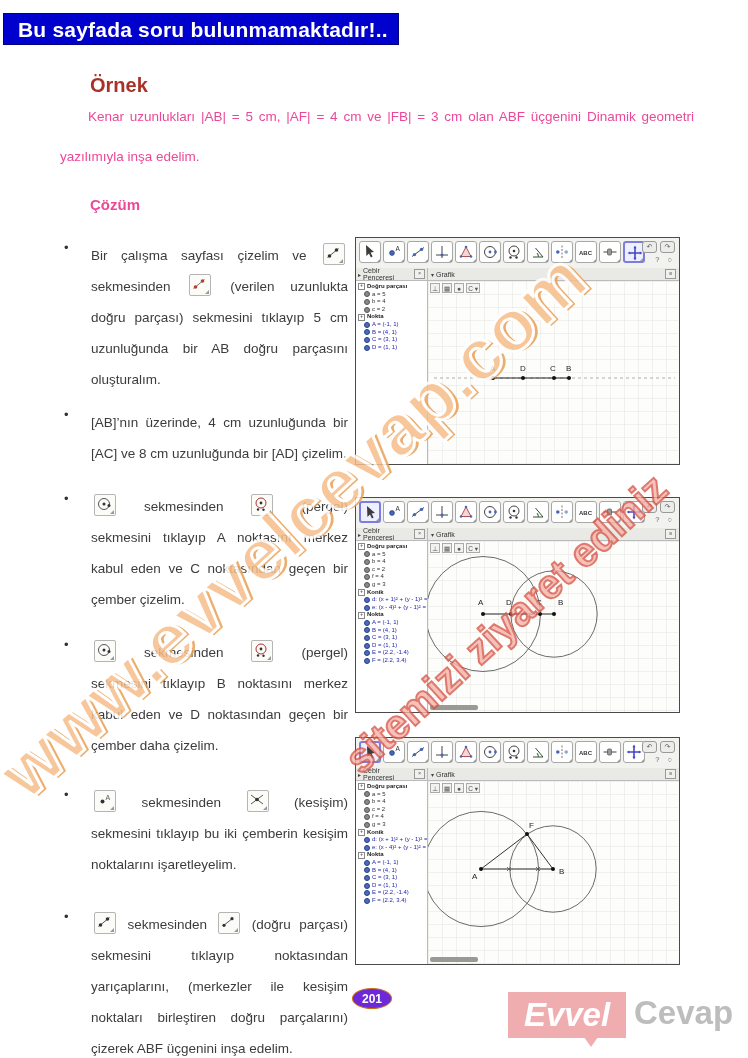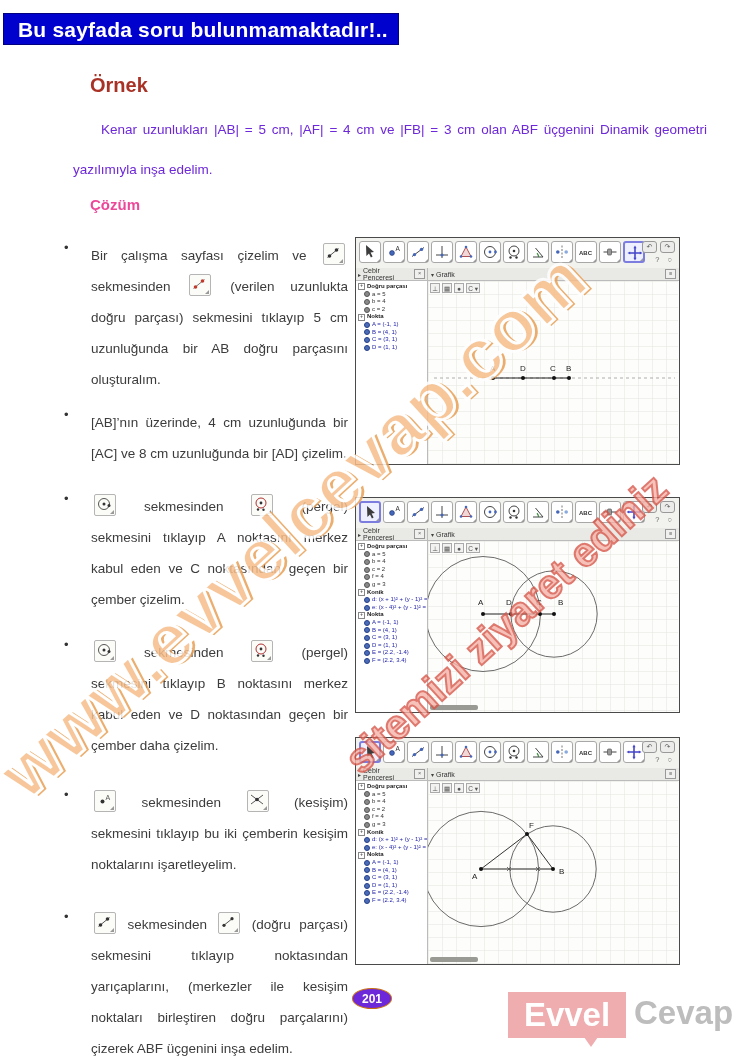--- a/index.html
+++ b/index.html
@@ -7,22 +7,22 @@
         font-family:"Liberation Sans",sans-serif;overflow:hidden;}
 
   
   .banner{position:absolute;left:3px;top:13px;width:396px;height:32px;
           background:#0101ce;border:1px solid #000080;color:#fff;
           font-size:21px;font-weight:bold;line-height:31px;padding-left:14px;
           box-sizing:border-box;letter-spacing:.2px;}
 
   
   .h-example{position:absolute;left:90px;top:74px;font-size:20px;font-weight:bold;color:#a93226;}
-  .intro{position:absolute;left:60px;top:97px;width:634px;margin:13px;
-         font-size:13.5px;color:#6d28d9;line-height:40px;text-align:justify;text-indent:28px;}
+  .intro{position:absolute;left:60px;top:97px;width:634px;margin:0;
+         font-size:13.5px;color:#ec4899;line-height:40px;text-align:justify;text-indent:28px;}
   .h-solution{position:absolute;left:90px;top:196px;font-size:15px;font-weight:bold;color:#ec4899;}
 
   
   .bullets{position:absolute;left:64px;top:240px;width:284px;}
   .bullet{display:flex;}
   .marker{width:27px;font-size:13px;color:#333;}
   .btext{flex:1;font-size:13.5px;line-height:31px;color:#3c3c3c;text-align:justify;}
   .mb1{margin-bottom:12px}.mb2{margin-bottom:22px}.mb3{margin-bottom:22px}
   .mb4{margin-bottom:26px}.mb5{margin-bottom:29px}
   .ticon{display:inline-block;width:20px;height:20px;border:1px solid #b5b5b5;
@@ -77,21 +77,21 @@
         -webkit-text-stroke:3px #ffffff;text-shadow:3px 3px 0 #e9a055;opacity:.85;}
   .wm-sub{left:352px;top:742px;transform:rotate(-42.5deg);transform-origin:0 50%;
         font-size:41px;color:#f4b3a9;-webkit-text-stroke:2px #d8574a;opacity:.8;}
 
   
   .badge{position:absolute;left:352px;top:988px;width:40px;height:21px;background:#6d28d9;
         border:1px solid #c96f12;border-radius:50%;color:#fff;font-size:12px;font-weight:bold;
         text-align:center;line-height:21px;box-sizing:border-box;}
   .logo{position:absolute;left:508px;top:992px;height:60px;}
   .logo-bubble{position:absolute;left:0;top:0;width:118px;height:46px;background:#efadb0;
-        color:#fff;font-size:33px;font-weight:bold;text-align:center;line-height:45px;}
+        color:#fff;font-size:33px;font-weight:bold;text-align:center;line-height:45px;font-style:italic;}
   .logo-bubble::after{content:"";position:absolute;left:64%;bottom:-9px;
         border-left:7px solid transparent;border-right:7px solid transparent;border-top:10px solid #efadb0;}
   .logo-cevap{position:absolute;left:126px;top:2px;font-size:33px;font-weight:600;color:#bdbdbd;}
 </style>
 </head>
 <body>
 
 <div class="page">
 
   <div class="banner">Bu sayfada soru bulunmamaktadır!..</div>

